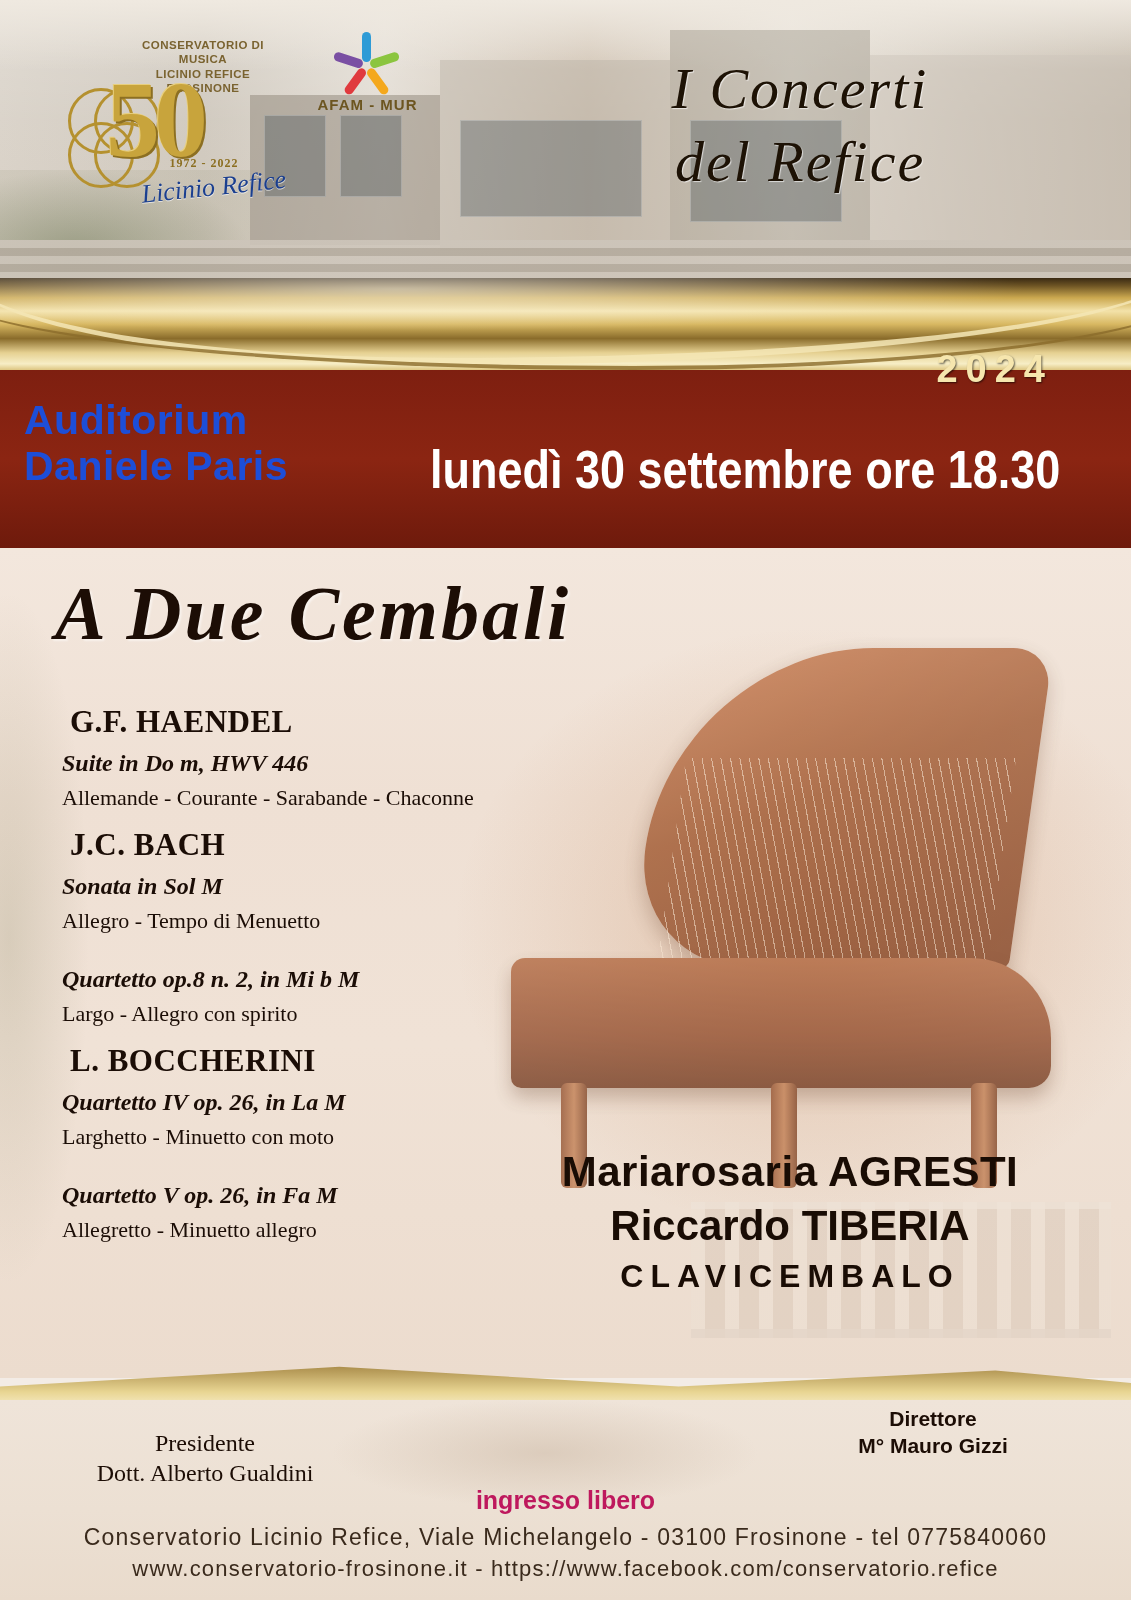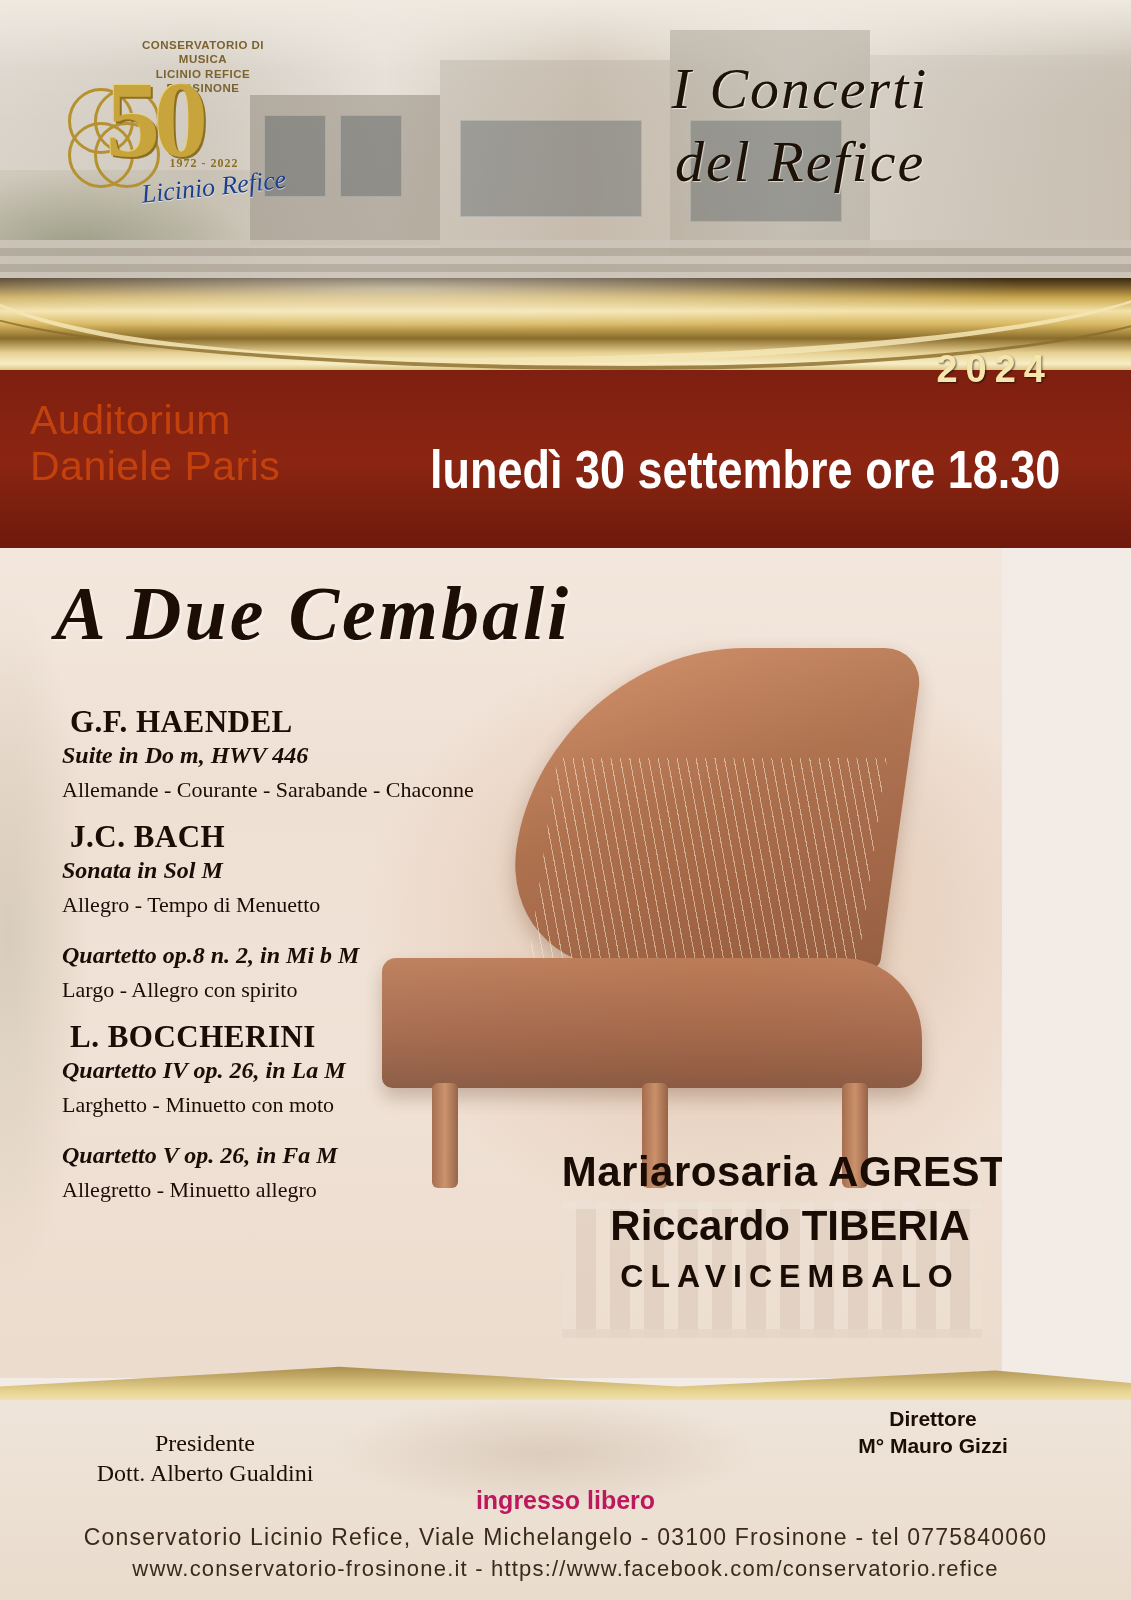--- a/index.html
+++ b/index.html
@@ -150,37 +150,37 @@
     position: absolute; left: 0; top: 370px; width: 1131px; height: 178px;
     background: linear-gradient(180deg, #7e1f10 0%, #8b2512 50%, #6e1a0c 100%);
   }
   .year-2024 {
     position: absolute; right: 78px; top: 348px;
     color: #f6e6ae; font-weight: bold; font-size: 38px; letter-spacing: 8px;
     font-family: "Liberation Sans", sans-serif;
     text-shadow: 1px 1px 2px rgba(0,0,0,0.6);
   }
   .auditorium {
-    position: absolute; left: 30px; top: 398px; width: 400px;
-    color: #c2410c; font-weight: normal; font-size: 41px; line-height: 1.12;
+    position: absolute; left: 24px; top: 398px; width: 400px;
+    color: #1d4ed8; font-weight: bold; font-size: 41px; line-height: 1.12;
     font-family: "Liberation Sans", sans-serif;
     letter-spacing: 0.5px;
   }
   .datetime {
     position: absolute; left: 430px; top: 440px; width: 690px;
     color: #ffffff; font-weight: bold; font-size: 45px;
     font-family: "Liberation Sans", sans-serif;
     white-space: nowrap;
     transform: scaleY(1.18);
     transform-origin: left top;
   }
 
   
   .main {
-    position: absolute; left: 0; top: 548px; width: 1002px; height: 830px;
+    position: absolute; left: 0; top: 548px; width: 1131px; height: 830px;
     background:
       radial-gradient(ellipse 500px 420px at 72% 46%, rgba(190,120,70,0.30) 0%, rgba(190,120,70,0) 72%),
       linear-gradient(180deg, #f3e7dd 0%, #efe0d4 30%, #f0e2d6 60%, #ecdcce 100%);
     overflow: hidden;
   }
   
   .harp {
     position: absolute; right: 40px; top: 80px; width: 600px; height: 560px;
     opacity: 0.75;
   }
@@ -237,21 +237,21 @@
 
   .program { position: absolute; left: 62px; top: 140px; width: 520px; color: #1b0d06; }
   .composer {
     font-family: "Liberation Serif", serif;
     font-weight: bold; font-size: 31px; letter-spacing: 0.5px;
     margin-top: 16px; padding-left: 8px;
   }
   .work {
     font-family: "Liberation Serif", serif;
     font-style: italic; font-weight: bold; font-size: 24px;
-    margin-top: 2px;
+    margin-top: 10px;
   }
   .mvts {
     font-family: "Liberation Serif", serif;
     font-size: 22px; margin-top: 8px;
   }
   .gap { height: 22px; }
 
   .performers {
     position: absolute; left: 470px; top: 600px; width: 640px;
     text-align: center; color: #190c04;
@@ -344,20 +344,30 @@
       <div class="cons-txt">
         <div>CONSERVATORIO DI MUSICA</div>
         <div>LICINIO REFICE</div>
         <div>FROSINONE</div>
       </div>
       <div class="big50">50</div>
       <div class="years">1972 - 2022</div>
       <div class="sign">Licinio Refice</div>
     </div>
 
+    <div class="afam">
+      <div class="star">
+        <span style="background:#2e9bd6; transform: rotate(0deg) translateY(-4px);"></span>
+        <span style="background:#8bc53f; transform: rotate(72deg) translateY(-4px);"></span>
+        <span style="background:#f4a81d; transform: rotate(144deg) translateY(-4px);"></span>
+        <span style="background:#e03a3e; transform: rotate(216deg) translateY(-4px);"></span>
+        <span style="background:#7a4fa3; transform: rotate(288deg) translateY(-4px);"></span>
+      </div>
+      <div class="lbl">AFAM - MUR</div>
+    </div>
 
     <div class="title-script">
       <div class="l1">I Concerti</div>
       <div class="l2">del Refice</div>
     </div>
   </div>
 
   <div class="gold-band"></div>
   <div class="swoosh"></div>
   <div class="swoosh2"></div>

